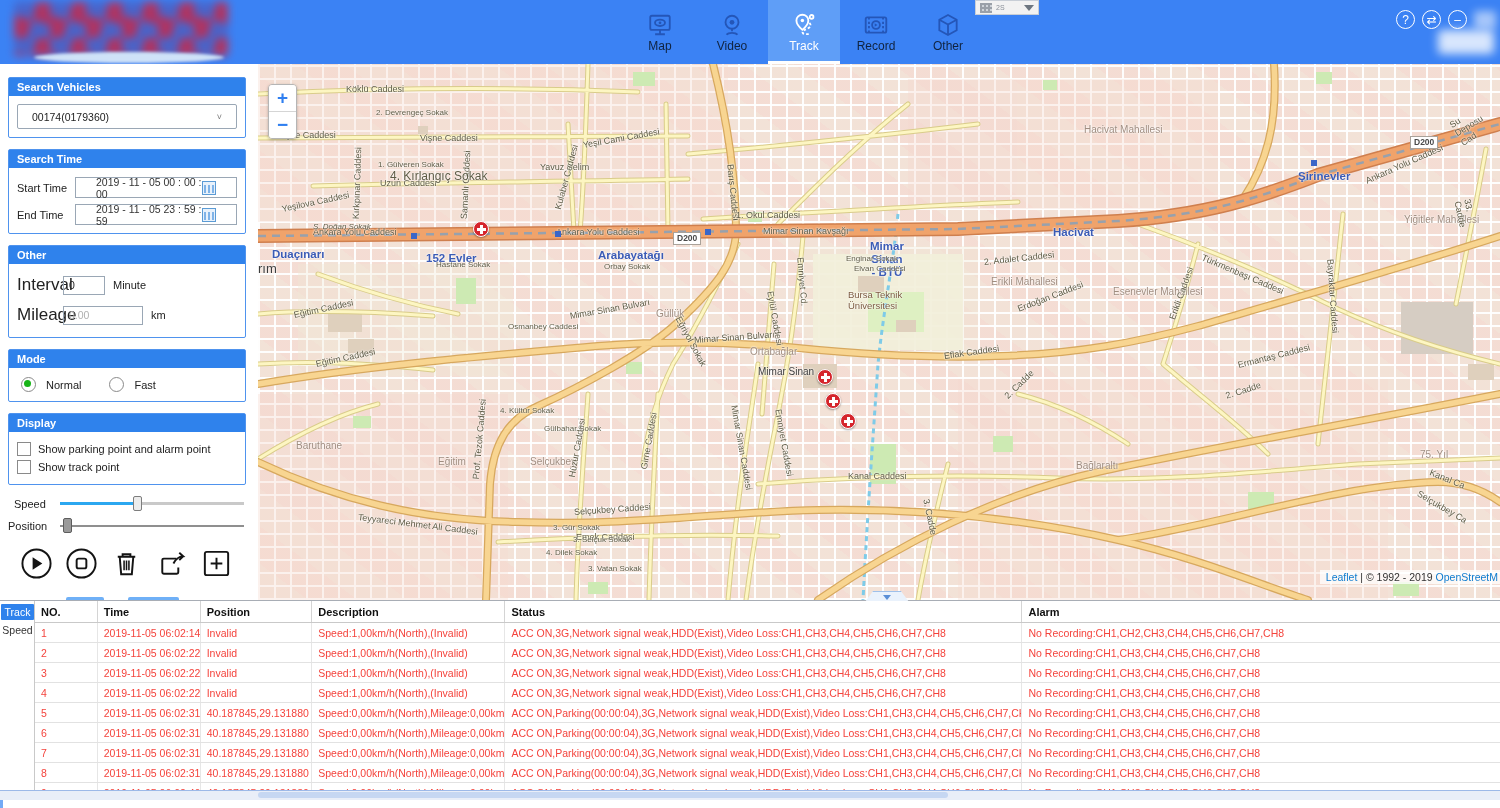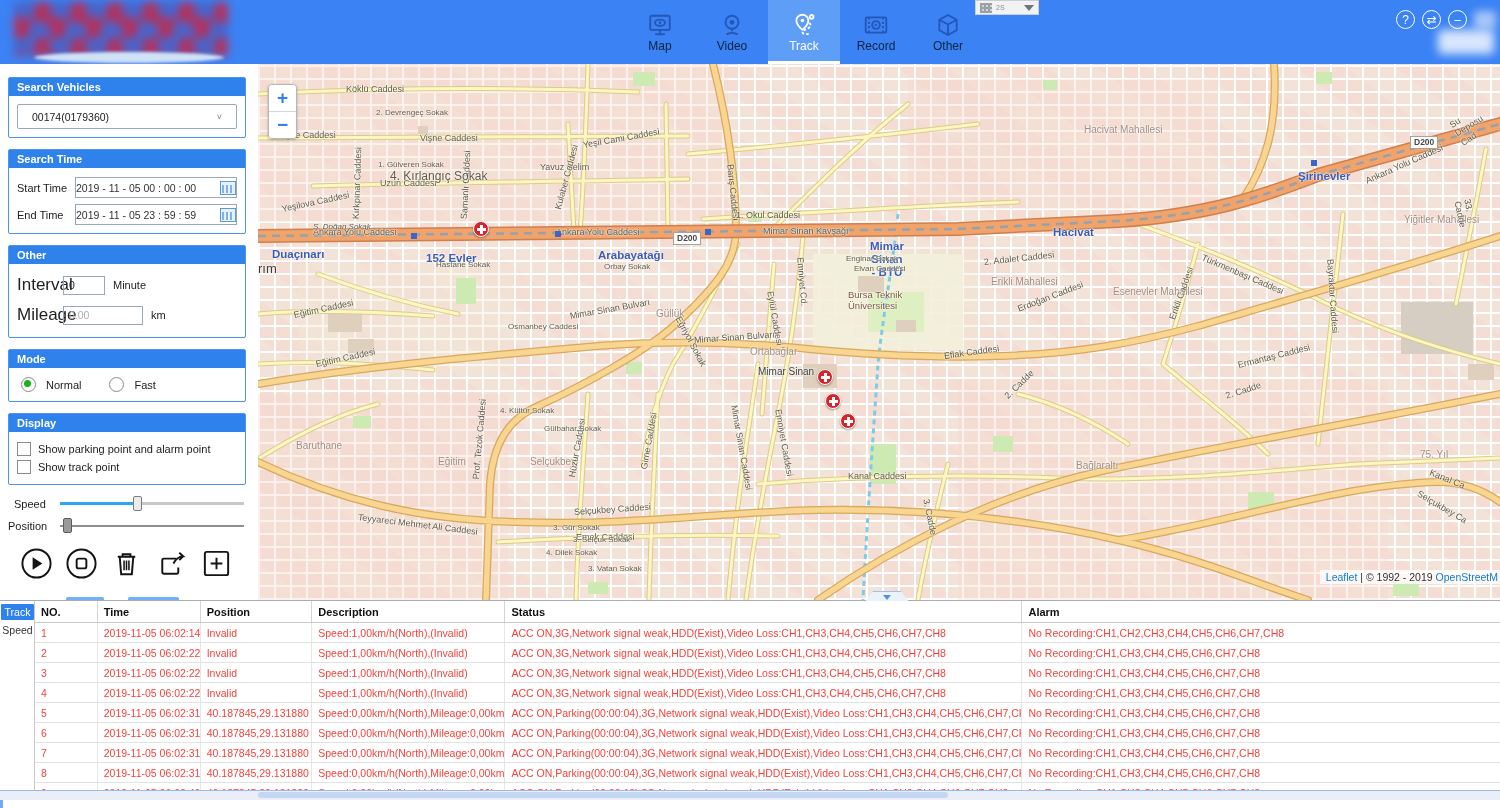--- a/index.html
+++ b/index.html
@@ -41,21 +41,21 @@
   .sec{border:1px solid #4f93ee;border-radius:2px;margin-bottom:11px;background:#fff}
   .sec-h{background:#2f82ec;color:#fff;font-size:11px;font-weight:bold;padding:3px 8px}
   .sec-b{padding:8px 8px}
   .veh-row{display:flex;align-items:center;gap:8px}
   .veh-select{flex:0 0 190px;height:23px;border:1px solid #9aa7b5;border-radius:2px;display:flex;
     align-items:center;justify-content:space-between;padding:0 14px;font-size:10.5px;color:#222;cursor:pointer}
   .veh-select .chev{font-size:9px;color:#777}
   .time-row{display:flex;align-items:center;margin:3px 0 6px}
   .time-row .tlab{width:58px;font-size:11px;color:#222}
   .time-box{flex:1;height:19px;border:1px solid #9aa7b5;display:flex;align-items:center;
-    justify-content:space-between;padding:0 0;font-size:10.5px;color:#333}
+    justify-content:space-between;padding:0 20px;font-size:10.5px;color:#333}
   .cal{width:14px;height:12px;border:1px solid #5b9bd5;background:#e8f1fb;position:relative}
   .cal:before{content:"";position:absolute;left:1px;top:3px;right:1px;bottom:1px;
     background:repeating-linear-gradient(90deg,#7fb3e8 0 2px,transparent 2px 4px)}
   .oth-row{display:flex;align-items:center;margin:4px 0 10px}
   .oth-row .olab{width:46px;font-size:17px;color:#222}
   .oth-input{height:19px;border:1px solid #9aa7b5;font-size:10.5px;color:#222;display:flex;
     align-items:center;padding:0 5px;box-sizing:border-box}
   .oth-unit{font-size:11px;color:#222;margin-left:8px}
   .ph{color:#b0b0b0}
   .mode-row{display:flex;align-items:center;gap:10px;padding:2px 4px}

